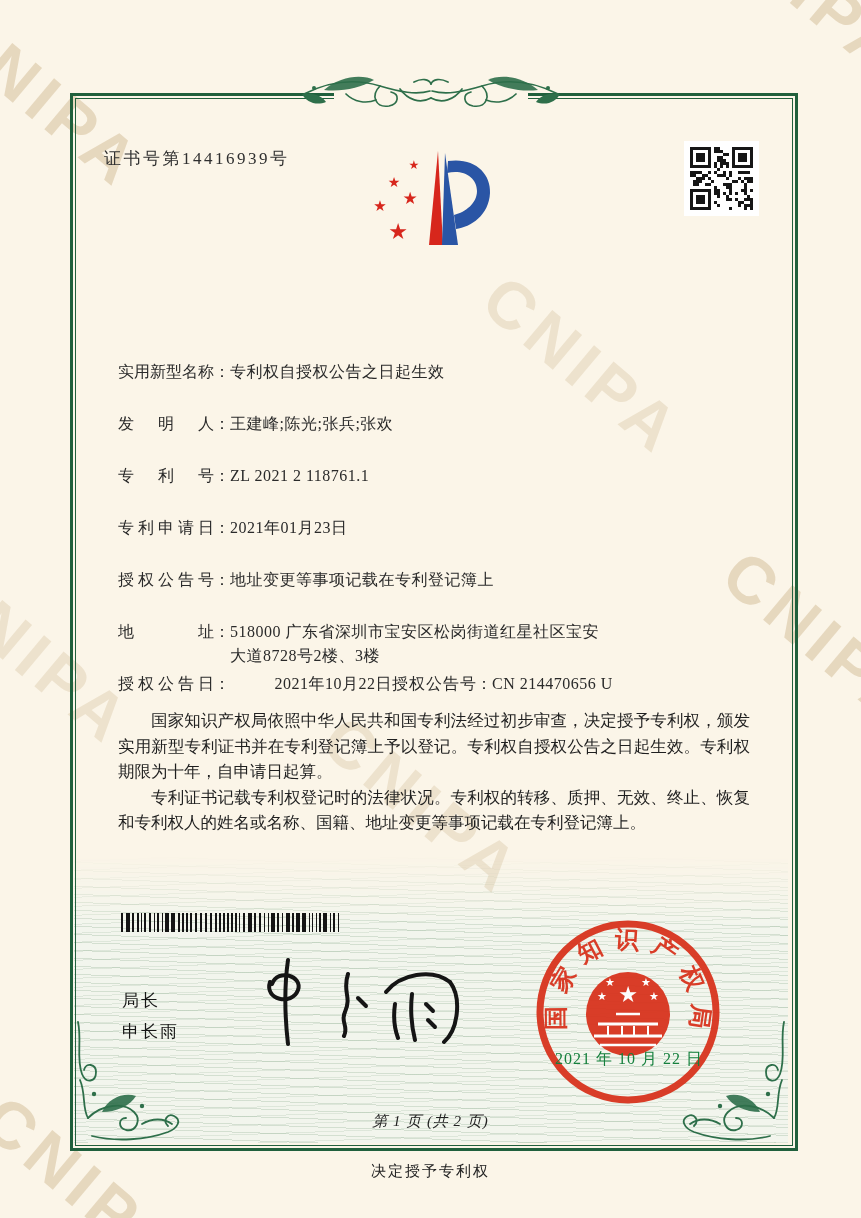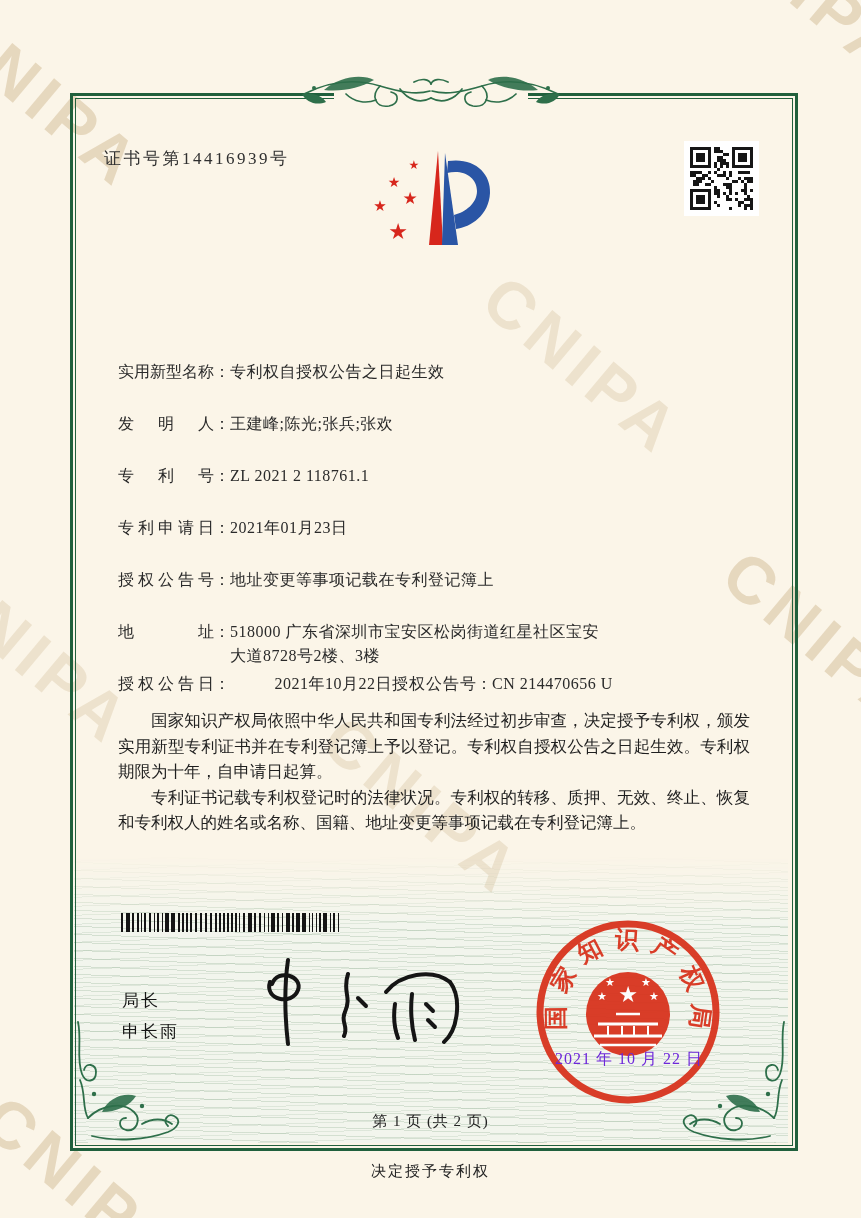--- a/index.html
+++ b/index.html
@@ -60,24 +60,24 @@
   #barcode i{display:inline-block;height:100%;background:#141414;}
 
   
   .signer{position:absolute;left:122px;top:985px;z-index:5;
     font-family:"Liberation Sans",sans-serif;font-size:17px;line-height:31px;color:#161616;letter-spacing:2px;}
   .sig{position:absolute;left:252px;top:948px;z-index:6;}
 
   
   .seal{position:absolute;left:534px;top:918px;width:188px;height:188px;z-index:6;opacity:0.95;}
   .seal-date{position:absolute;left:536px;top:1049px;width:186px;text-align:center;z-index:7;
-    font-size:16px;color:#6d28d9;letter-spacing:1px;}
+    font-size:16px;color:#15803d;letter-spacing:1px;}
 
   .page-info{position:absolute;left:0;right:0;top:1112px;text-align:center;font-size:15px;
-    letter-spacing:1px;color:#222;z-index:5;}
+    letter-spacing:1px;color:#222;z-index:5;font-style:italic;}
   .footer-note{position:absolute;left:0;right:0;top:1162px;text-align:center;font-size:15px;
     letter-spacing:2px;color:#222;z-index:5;}
 </style>
 </head>
 <body>
 
 <div class="page">
 
   <span class="wm" style="left:-75px;top:60px">CNIPA</span>
   <span class="wm" style="left:690px;top:-50px">CNIPA</span>

